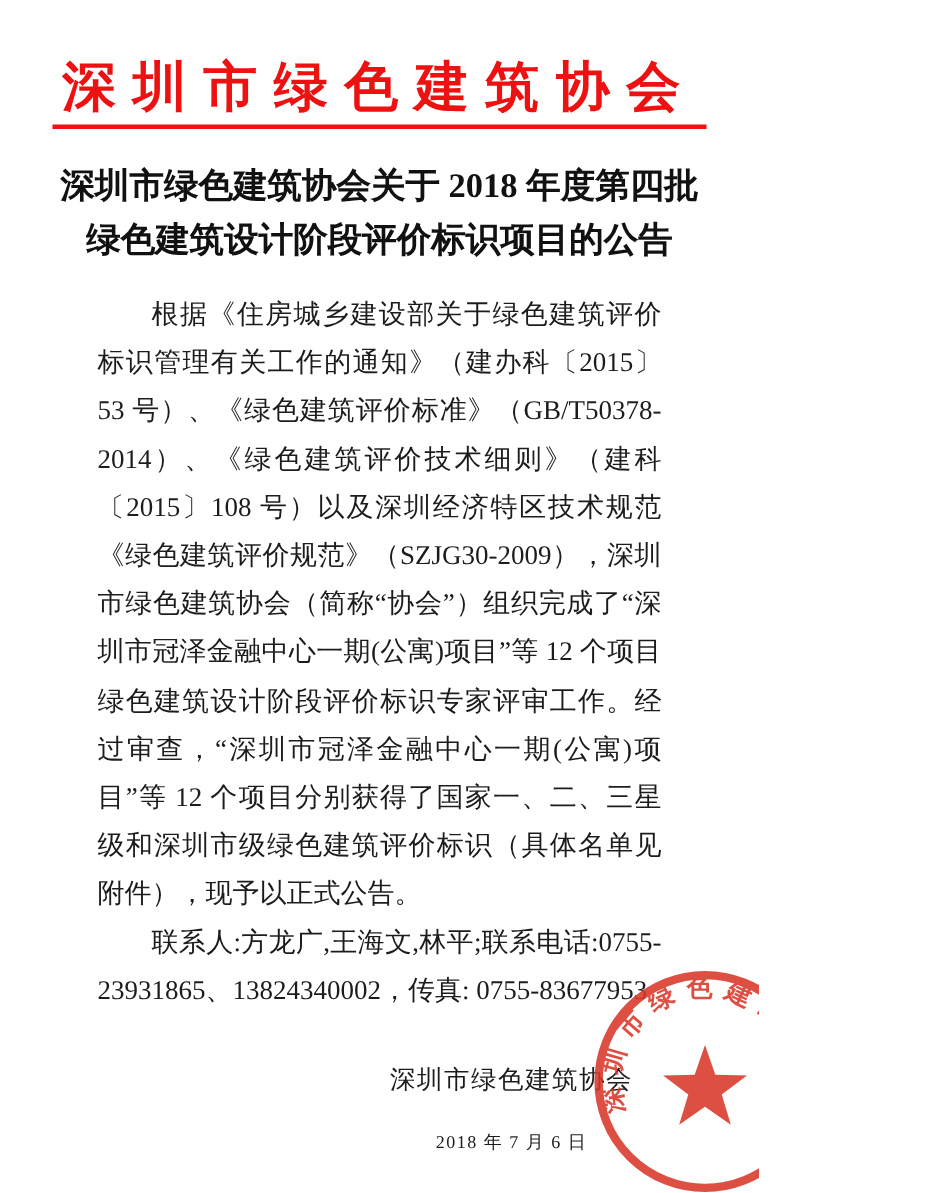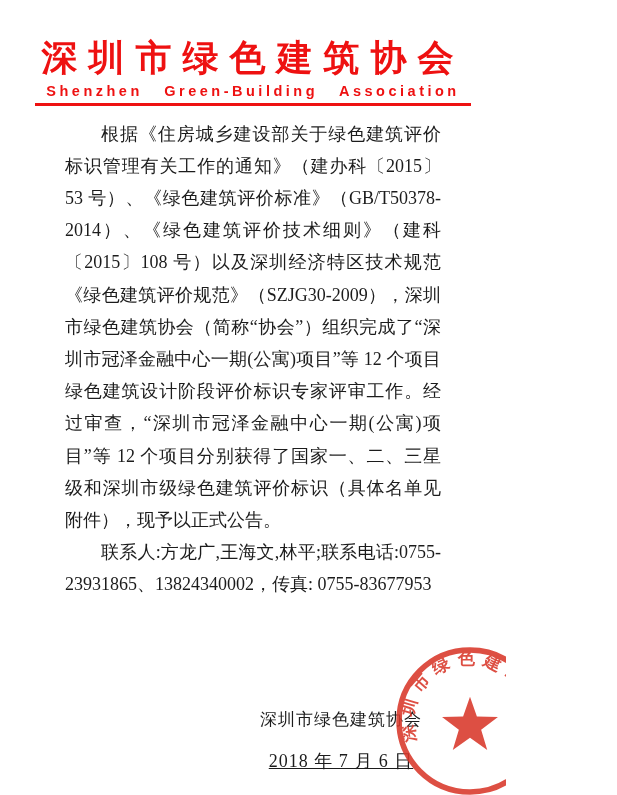--- a/index.html
+++ b/index.html
@@ -57,21 +57,21 @@
     color:#1c1c1c;
   }
   
   .signature{
     position:absolute;
     top:710px;
     right:84px;
     text-align:center;
   }
   .sig-org{font-size:17px;letter-spacing:1px;line-height:20px;}
-  .sig-date{font-size:18px;letter-spacing:1px;margin-top:21px;line-height:20px;text-decoration:underline;}
+  .sig-date{font-size:12px;letter-spacing:1px;margin-top:21px;line-height:20px;}
   
   .seal{
     position:absolute;
     left:394px;
     top:645px;
     width:152px;
     height:152px;
     opacity:0.88;
     pointer-events:none;
   }
@@ -85,24 +85,27 @@
     fill:#d9372a;
   }
 </style>
 </head>
 <body>
 
 <div class="page">
 
   <header class="letterhead">
     <div class="org-cn">深圳市绿色建筑协会</div>
-    <div class="org-en">Shenzhen Green-Building Association</div>
     <div class="rule"></div>
   </header>
 
+  <h1 class="doc-title">
+    <span>深圳市绿色建筑协会关于 2018 年度第四批</span><br>
+    <span>绿色建筑设计阶段评价标识项目的公告</span>
+  </h1>
 
   <main class="body-text">
     <p>根据《住房城乡建设部关于绿色建筑评价标识管理有关工作的通知》（建办科〔2015〕53 号）、《绿色建筑评价标准》（GB/T50378-2014）、《绿色建筑评价技术细则》（建科〔2015〕108 号）以及深圳经济特区技术规范《绿色建筑评价规范》（SZJG30-2009），深圳市绿色建筑协会（简称“协会”）组织完成了“深圳市冠泽金融中心一期(公寓)项目”等 12 个项目绿色建筑设计阶段评价标识专家评审工作。经过审查，“深圳市冠泽金融中心一期(公寓)项目”等 12 个项目分别获得了国家一、二、三星级和深圳市级绿色建筑评价标识（具体名单见附件），现予以正式公告。</p>
     <p>联系人:方龙广,王海文,林平;联系电话:0755-23931865、13824340002，传真: 0755-83677953</p>
   </main>
 
   <div class="signature">
     <div class="sig-org">深圳市绿色建筑协会</div>
     <div class="sig-date">2018 年 7 月 6 日</div>
   </div>

